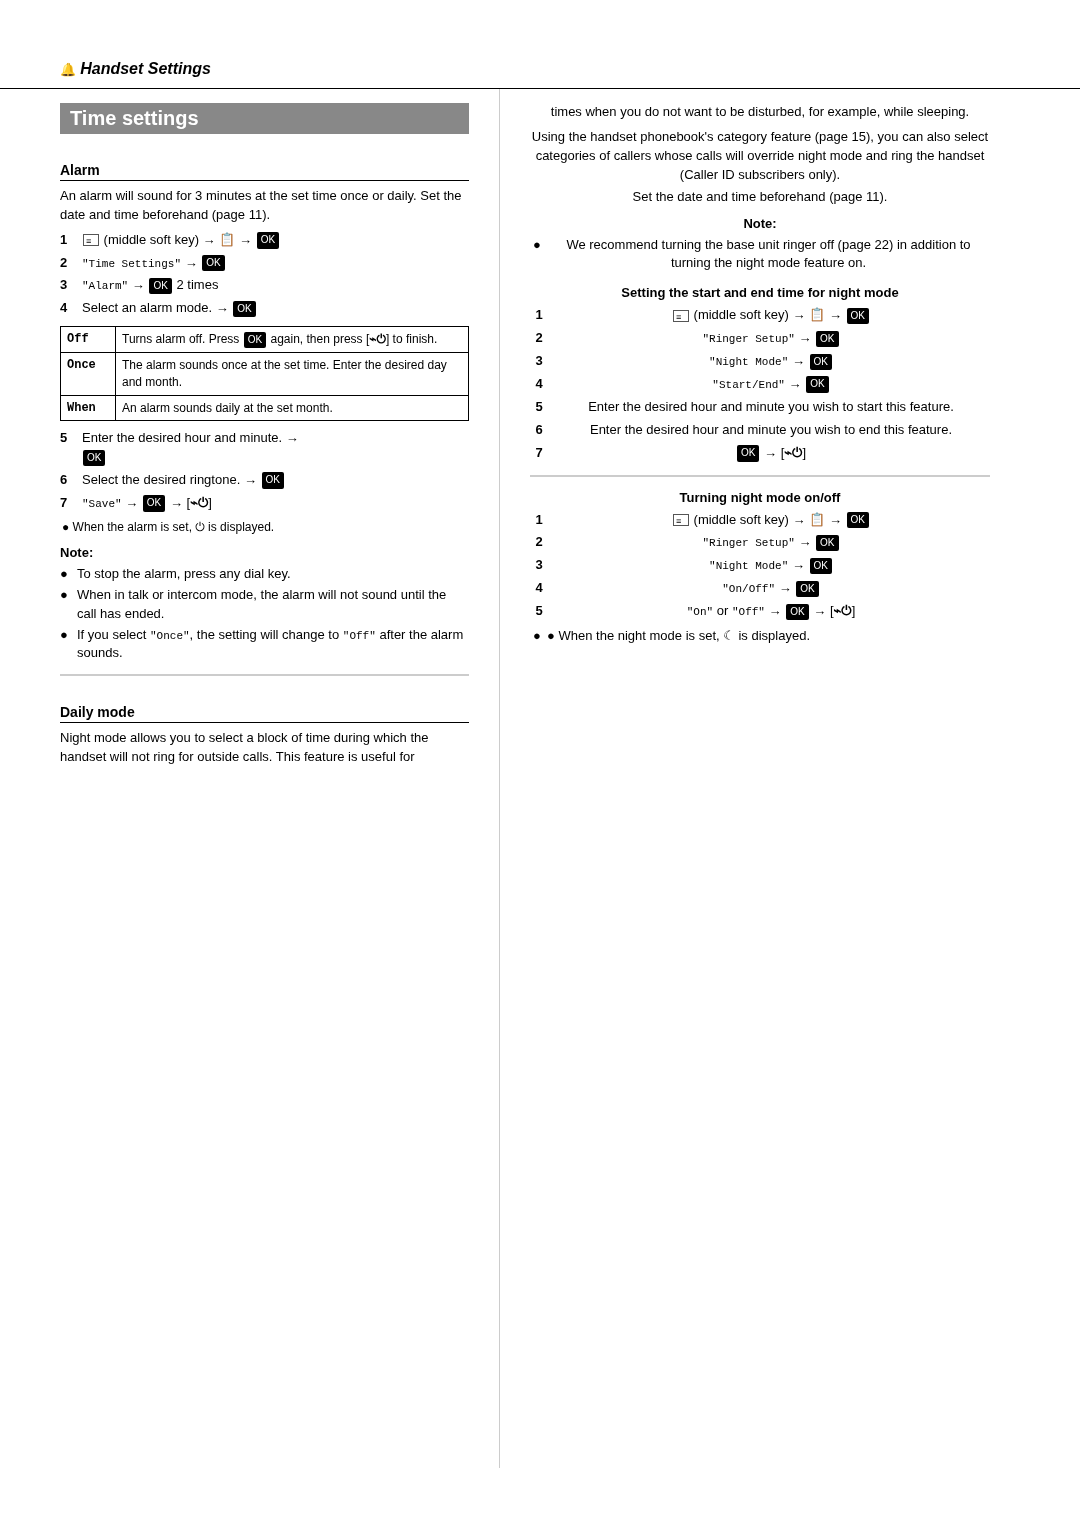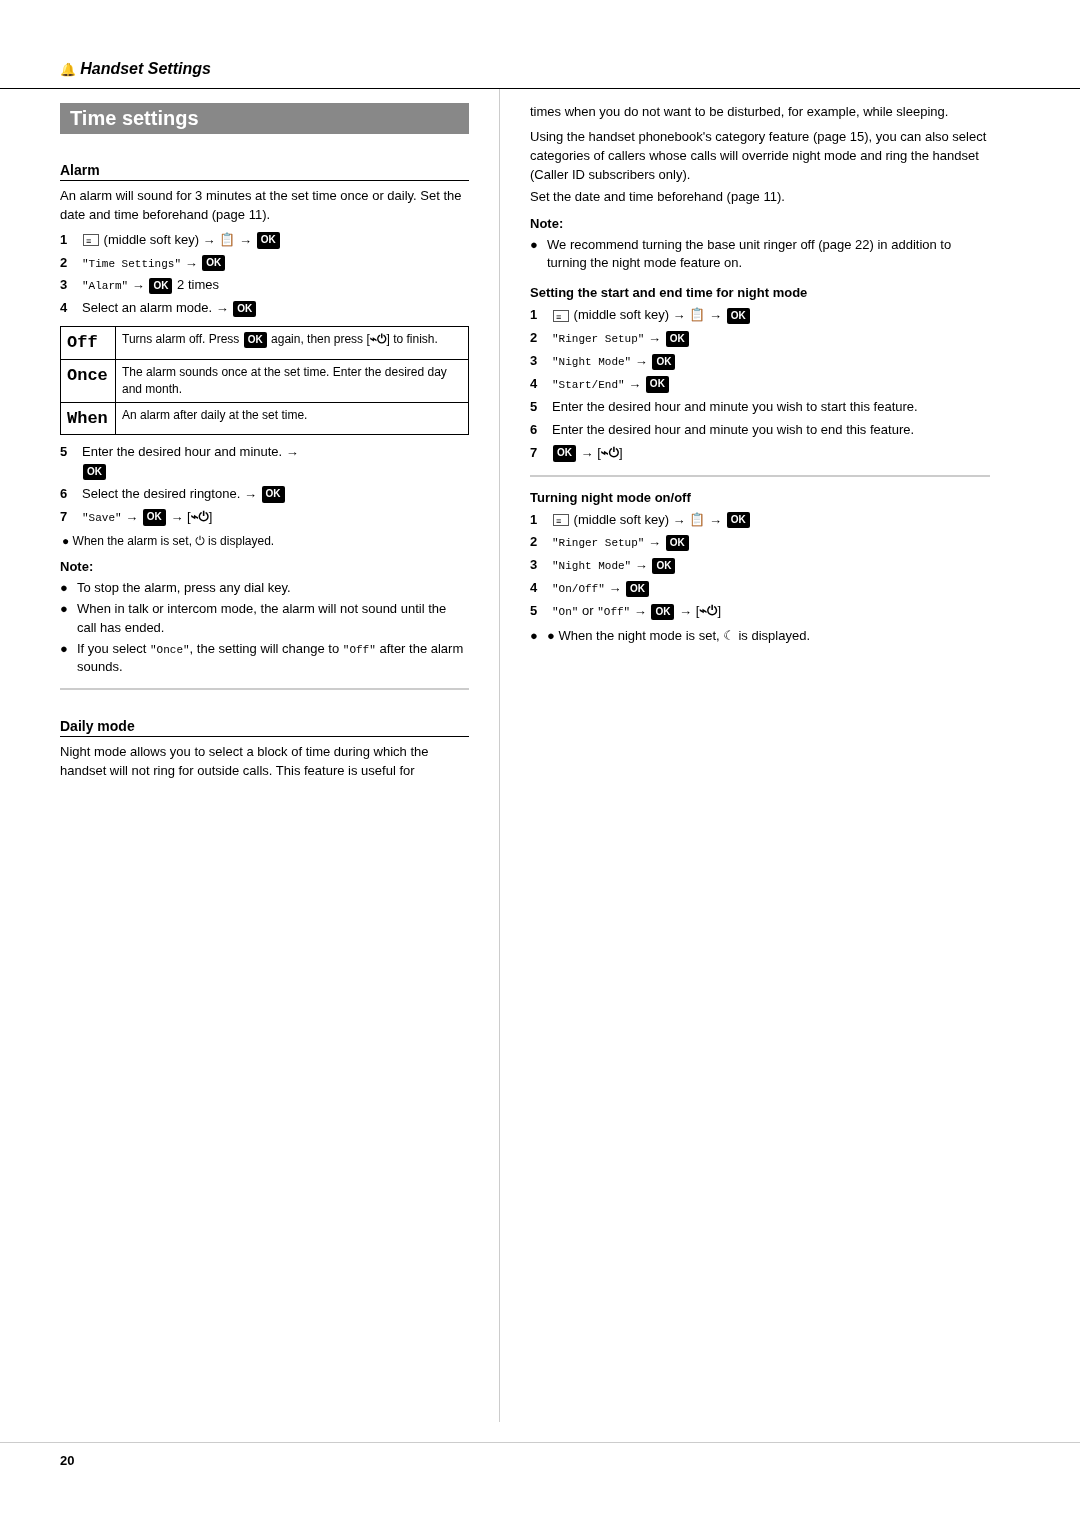--- a/index.html
+++ b/index.html
@@ -24,20 +24,21 @@
       flex: 1;
     }
     .col-left {
       width: 500px;
       padding: 0 30px 0 60px;
       border-right: 1px solid #ccc;
     }
     .col-right {
       width: 540px;
       padding: 0 50px 0 30px;
+      text-align: center;
     }
     .page-header {
       display: flex;
       align-items: center;
       padding: 0 60px 10px 60px;
       border-bottom: 1px solid #000;
       margin-bottom: 0;
     }
     .page-header-title {
       font-size: 16px;
@@ -89,41 +90,41 @@
       margin-right: 4px;
     }
     .step-content {
       flex: 1;
     }
     .ok-badge {
       display: inline-block;
       background: #000;
       color: #fff;
       font-size: 10px;
-      font-weight: bold;
+      font-weight: normal;
       padding: 1px 4px;
       border-radius: 2px;
       vertical-align: middle;
       margin: 0 1px;
     }
     .table-alarm {
       width: 100%;
       border-collapse: collapse;
       margin: 8px 0;
       font-size: 12px;
     }
     .table-alarm td {
       border: 1px solid #000;
       padding: 4px 6px;
       vertical-align: top;
       line-height: 1.4;
     }
     .table-alarm td.cell-key {
       font-family: 'Courier New', monospace;
-      font-size: 17px;
+      font-size: 12px;
       white-space: nowrap;
       width: 55px;
       font-weight: bold;
     }
     .note-label {
       font-weight: bold;
       margin-top: 8px;
       margin-bottom: 2px;
     }
     .note-list {
@@ -244,21 +245,21 @@
           <tr>
             <td class="cell-key">Off</td>
             <td>Turns alarm off. Press <span class="ok-badge">OK</span> again, then press [<span style="font-weight:bold;">⌁⏻</span>] to finish.</td>
           </tr>
           <tr>
             <td class="cell-key">Once</td>
             <td>The alarm sounds once at the set time. Enter the desired day and month.</td>
           </tr>
           <tr>
             <td class="cell-key">When</td>
-            <td>An alarm after daily at the set time.</td>
+            <td>An alarm sounds daily at the set month.</td>
           </tr>
         </tbody>
       </table>
 
       <ol class="step-list">
         <li>
           <span class="step-num">5</span>
           <span class="step-content">
             Enter the desired hour and minute. →<br>
             <span class="ok-badge">OK</span>
@@ -420,16 +421,13 @@
       <ul class="note-list">
         <li>
           <span class="bullet">●</span>
           <span>● When the night mode is set, ☾ is displayed.</span>
         </li>
       </ul>
 
     </div>
   </div>
 
-  <div class="page-footer">
-    <span>20</span>
-  </div>
 </div>
 
 </body></html>

